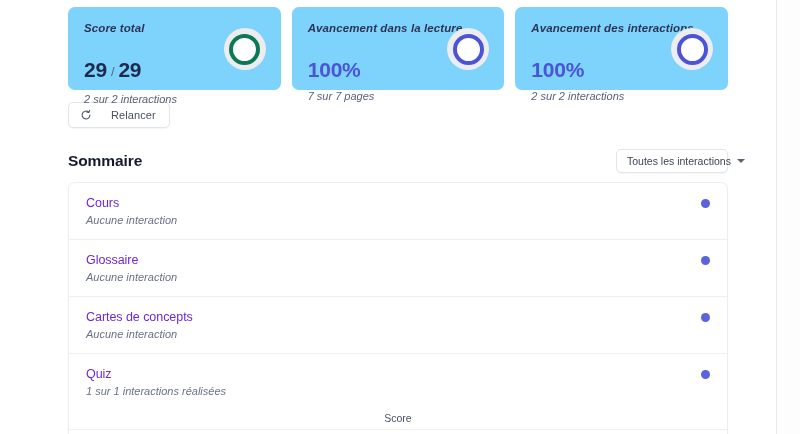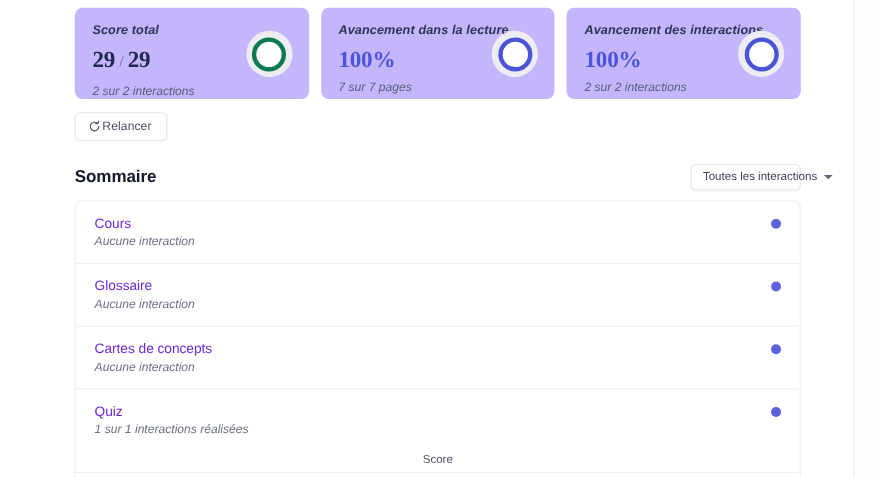--- a/index.html
+++ b/index.html
@@ -50,44 +50,43 @@
 
   
   .kpi-row {
     display: flex;
     gap: 11px;
     padding-top: 7px;
   }
   .kpi-card {
     position: relative;
     flex: 1 1 0;
-    background: #c4b5fd;
+    background: #7dd3fc;
     border-radius: 7px;
     height: 83px;
     padding: 14px 16px 0 16px;
     box-sizing: border-box;
   }
   .kpi-label {
     font-size: 11.5px;
     font-style: italic;
     font-weight: 600;
     color: #2b3553;
     letter-spacing: 0.1px;
     line-height: 14px;
   }
   .kpi-value {
-    margin-top: 7px;
+    margin-top: 23px;
     font-size: 21px;
     font-weight: 700;
     letter-spacing: -0.2px;
     line-height: 24px;
     color: #1d2a4d;
     display: flex;
     align-items: baseline;
-    font-family: Liberation Serif, serif;
   }
   .kpi-value.blue { color: #4b53d6; }
   .kpi-sep {
     font-size: 13px;
     font-weight: 400;
     margin: 0 4px;
     color: #5b6580;
     position: relative;
     top: -1px;
   }
@@ -120,21 +119,21 @@
   }
   .kpi-ring .inner.blue { border-color: #4b53d6; }
 
   
   .relaunch-row {
     margin-top: 12px;
   }
   .relaunch-btn {
     display: inline-flex;
     align-items: center;
-    gap: 1px;
+    gap: 19px;
     height: 26px;
     padding: 0 13px 0 11px;
     background: #ffffff;
     border: 1px solid #e4e6ea;
     border-radius: 5px;
     box-shadow: 0 1px 1px rgba(20,25,45,.04);
     cursor: pointer;
     box-sizing: border-box;
   }
   .relaunch-label {
@@ -155,21 +154,21 @@
   .summary-title {
     font-size: 15.5px;
     font-weight: 700;
     color: #151a2b;
     letter-spacing: -0.1px;
   }
   .filter-select {
     display: inline-flex;
     align-items: center;
     justify-content: space-between;
-    width: 100px;
+    width: 112px;
     height: 24px;
     padding: 0 8px 0 10px;
     background: #ffffff;
     border: 1px solid #e4e6ea;
     border-radius: 5px;
     box-shadow: 0 1px 1px rgba(20,25,45,.04);
     box-sizing: border-box;
     cursor: pointer;
   }
   .filter-label {

